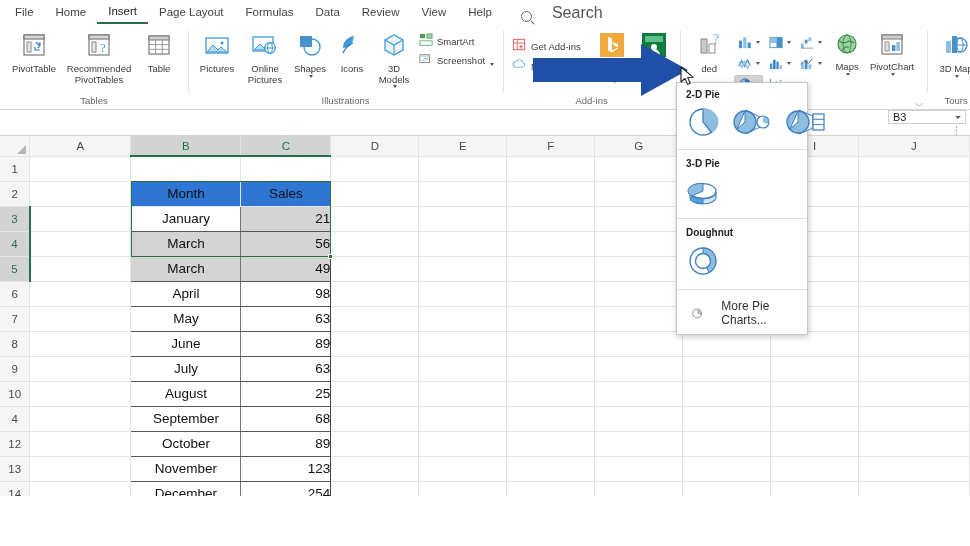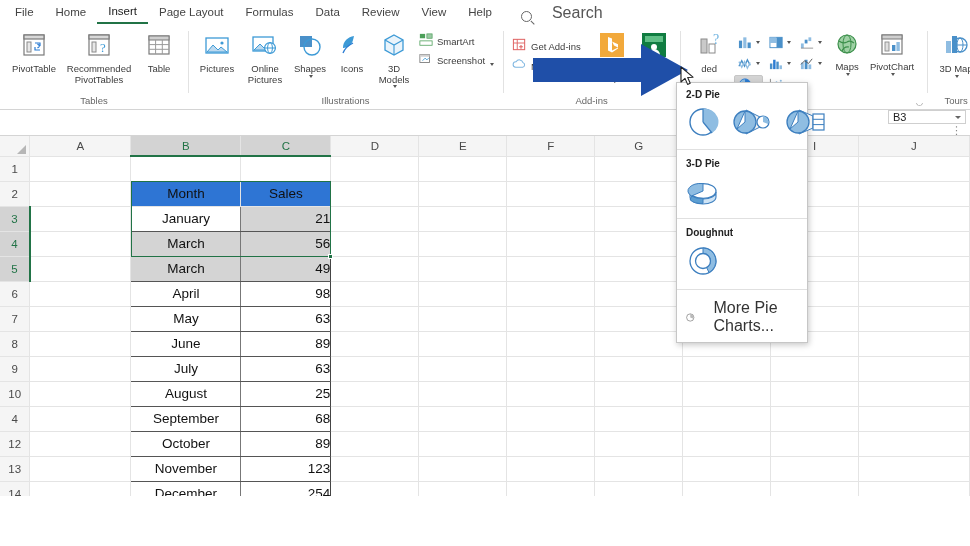--- a/index.html
+++ b/index.html
@@ -199,21 +199,21 @@
     box-shadow:1px 2px 6px rgba(0,0,0,.22);
     z-index:60;
   }
   .menu-sec{padding:6px 9px 4px 9px;}
   .menu-title{font-size:10px;font-weight:bold;color:#222;margin-bottom:5px;}
   .menu-icons{display:flex;gap:9px;align-items:center;}
   .menu-ic{cursor:default;padding:1px;}
   .menu-div{height:1px;background:#e0e0e0;margin:2px 0;}
   .menu-more{
     display:flex;align-items:center;gap:19px;padding:7px 9px;
-    font-size:16px;color:#333;cursor:default;
+    font-size:12px;color:#333;cursor:default;margin-left:6px;
   }
 
   
   .cursor{position:absolute;left:680px;top:66px;z-index:70;pointer-events:none;}
 </style>
 </head>
 <body>
 
 <div class="tabbar">
   <div class="tab">File</div>

